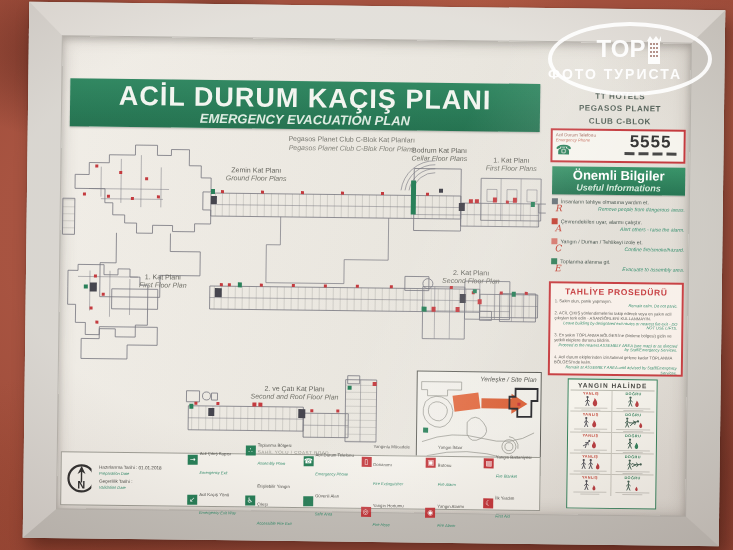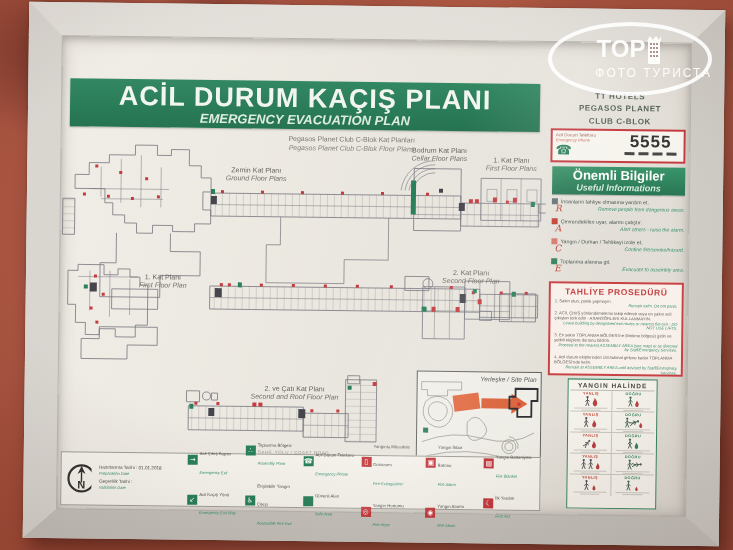--- a/index.html
+++ b/index.html
@@ -109,21 +109,21 @@
   .lic{width:10px;height:10px;flex:0 0 10px;color:#fff;font-family:"DejaVu Sans",sans-serif;font-size:7px;line-height:10px;text-align:center;}
   .lic.g{background:#1e7a52;} .lic.r{background:#c13136;}
   .ltx{line-height:1.15;}
   .ltx .t{font-size:4.3px;color:#4a4a46;}
   .ltx .e{font-size:4px;font-style:italic;color:#2e8b6a;}
   
   .wm{left:548px;top:22px;width:164px;height:74px;z-index:60;color:rgba(255,255,255,.93);}
   .wm .oval{position:absolute;inset:0;border:4px solid rgba(255,255,255,.9);border-radius:50%;}
   .wm .row{position:absolute;left:0;right:0;top:12px;display:flex;justify-content:center;align-items:center;gap:0;}
   .wm .big{font-size:24px;font-weight:bold;letter-spacing:0px;}
-  .wm .tag{position:absolute;left:0;right:0;top:44px;text-align:right;font-size:12px;font-weight:normal;letter-spacing:2px;}
+  .wm .tag{position:absolute;left:0;right:0;top:44px;text-align:left;font-size:14px;font-weight:bold;letter-spacing:2px;}
   svg{display:block;}
 </style>
 </head>
 <body>
 
 <svg width="0" height="0" style="position:absolute" aria-hidden="true">
   <defs>
     <symbol id="fig" viewBox="0 0 12 22">
       <circle cx="6" cy="3" r="2.3" fill="currentColor"></circle>
       <path d="M6 5.5 L6 13 M6 8 L2.2 11.6 M6 8 L9.8 11.2 M6 13 L3 20 M6 13 L9 20" stroke="currentColor" stroke-width="1.8" fill="none" stroke-linecap="round"></path>

